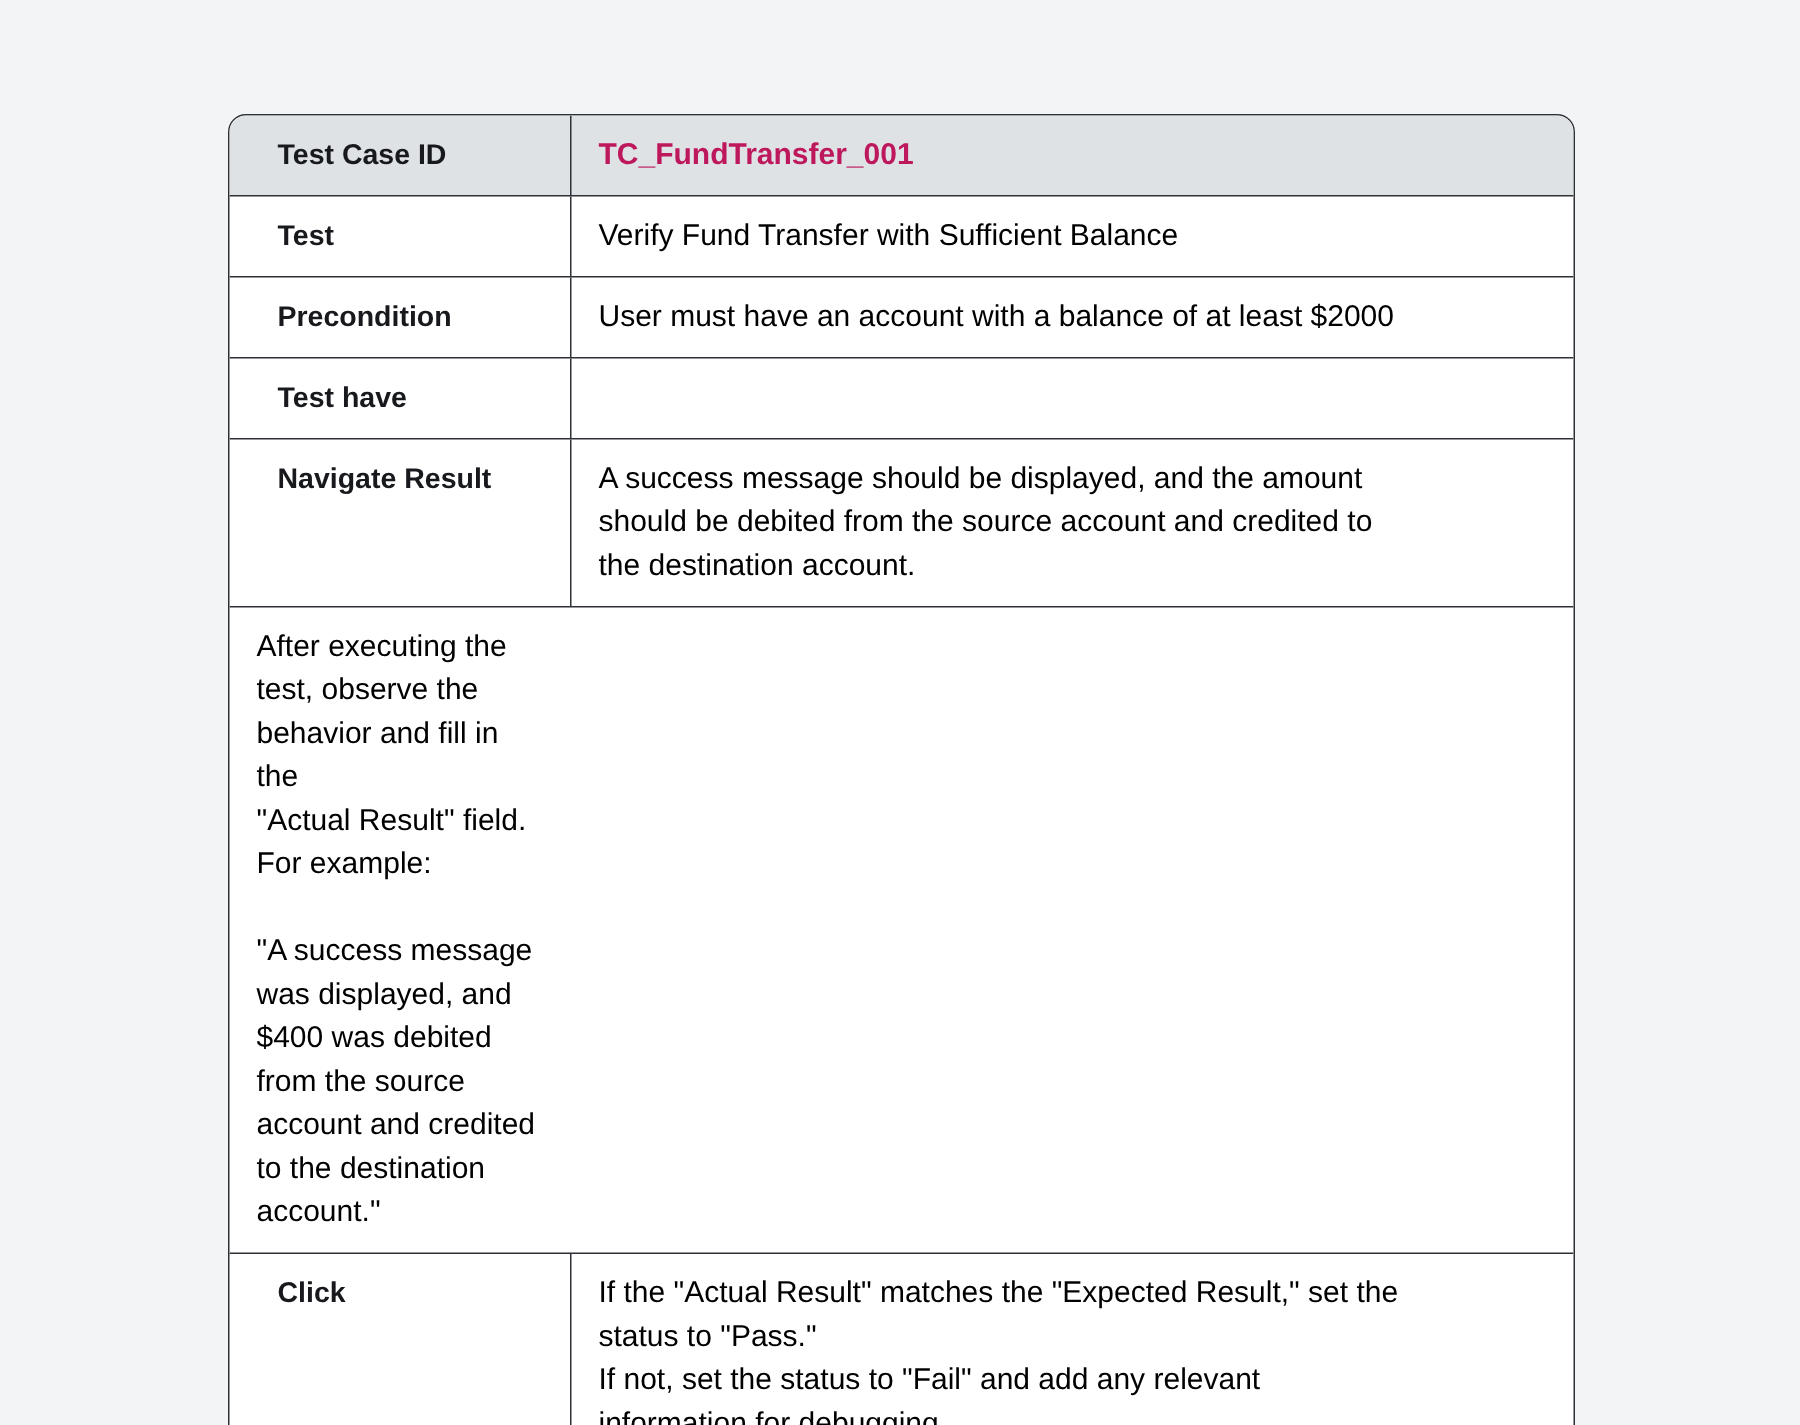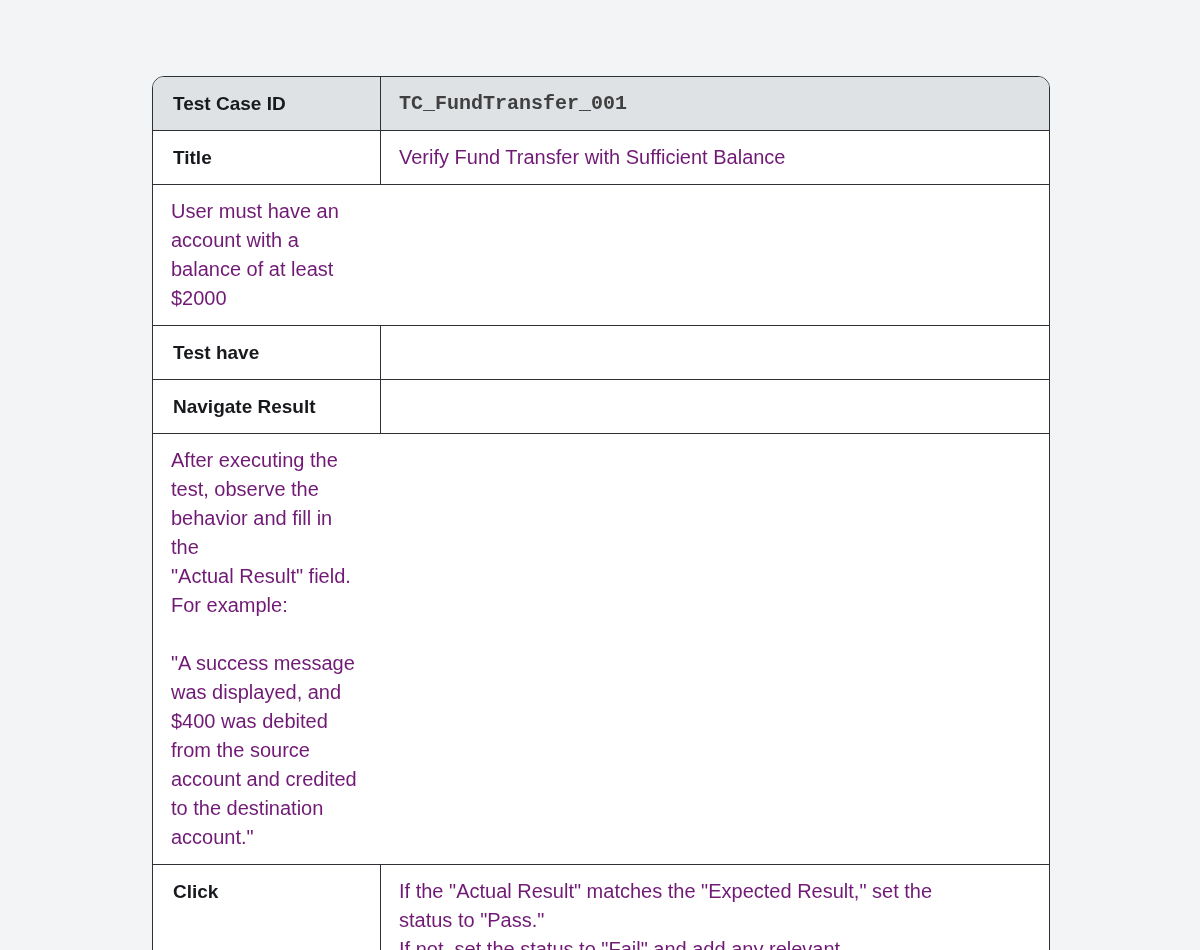--- a/index.html
+++ b/index.html
@@ -33,64 +33,67 @@
     border-top: none;
   }
   .tr.header-row {
     background: #dfe2e5;
   }
   .cell {
     box-sizing: border-box;
   }
   .label-cell {
     border-right: 1.5px solid #2d3136;
-    padding: 12px 12px 12px 20px;
+    padding: 12px 12px 12px 32px;
     font-weight: 700;
     font-size: 19px;
     line-height: 29px;
     color: #17191d;
   }
   .value-cell {
     padding: 12px 20px 12px 18px;
     font-size: 20px;
     line-height: 29px;
-    color: #701a75;
+    color: #000000;
     white-space: pre-line;
   }
   .header-row .value-cell {
     font-weight: 700;
-    color: #404040;
-    font-family: Liberation Mono, monospace;
+    color: #be185d;
   }
 </style>
 </head>
 <body>
 
 <div class="tc-table">
 
   <div class="tr header-row">
     <div class="cell label-cell">Test Case ID</div>
     <div class="cell value-cell">TC_FundTransfer_001</div>
   </div>
 
   <div class="tr">
-    <div class="cell label-cell">Title</div>
+    <div class="cell label-cell">Test</div>
     <div class="cell value-cell">Verify Fund Transfer with Sufficient Balance</div>
   </div>
 
   <div class="tr">
+    <div class="cell label-cell">Precondition</div>
     <div class="cell value-cell">User must have an account with a balance of at least $2000</div>
   </div>
 
   <div class="tr">
     <div class="cell label-cell">Test have</div>
   </div>
 
   <div class="tr">
     <div class="cell label-cell">Navigate Result</div>
+    <div class="cell value-cell">A success message should be displayed, and the amount
+should be debited from the source account and credited to
+the destination account.</div>
   </div>
 
   <div class="tr">
     <div class="cell value-cell">After executing the test, observe the behavior and fill in the
 "Actual Result" field. For example:
 
 "A success message was displayed, and $400 was debited
 from the source account and credited to the destination
 account."</div>
   </div>

